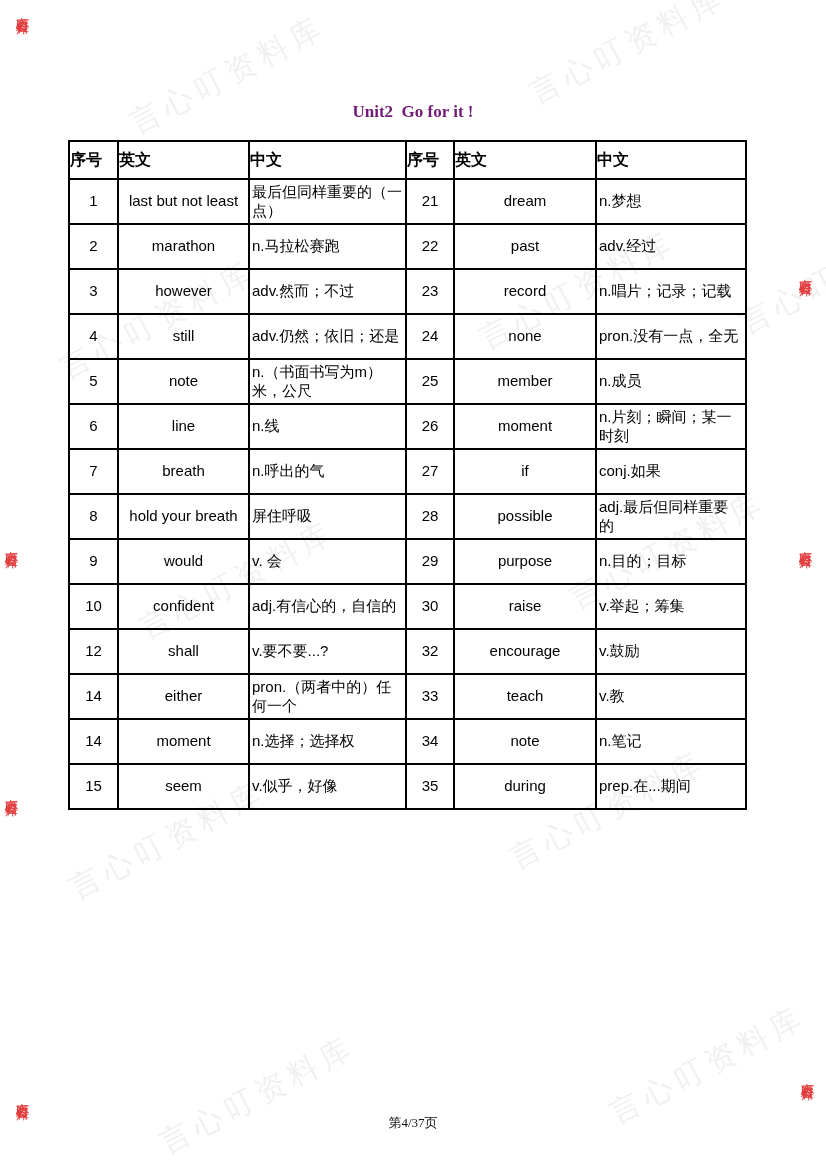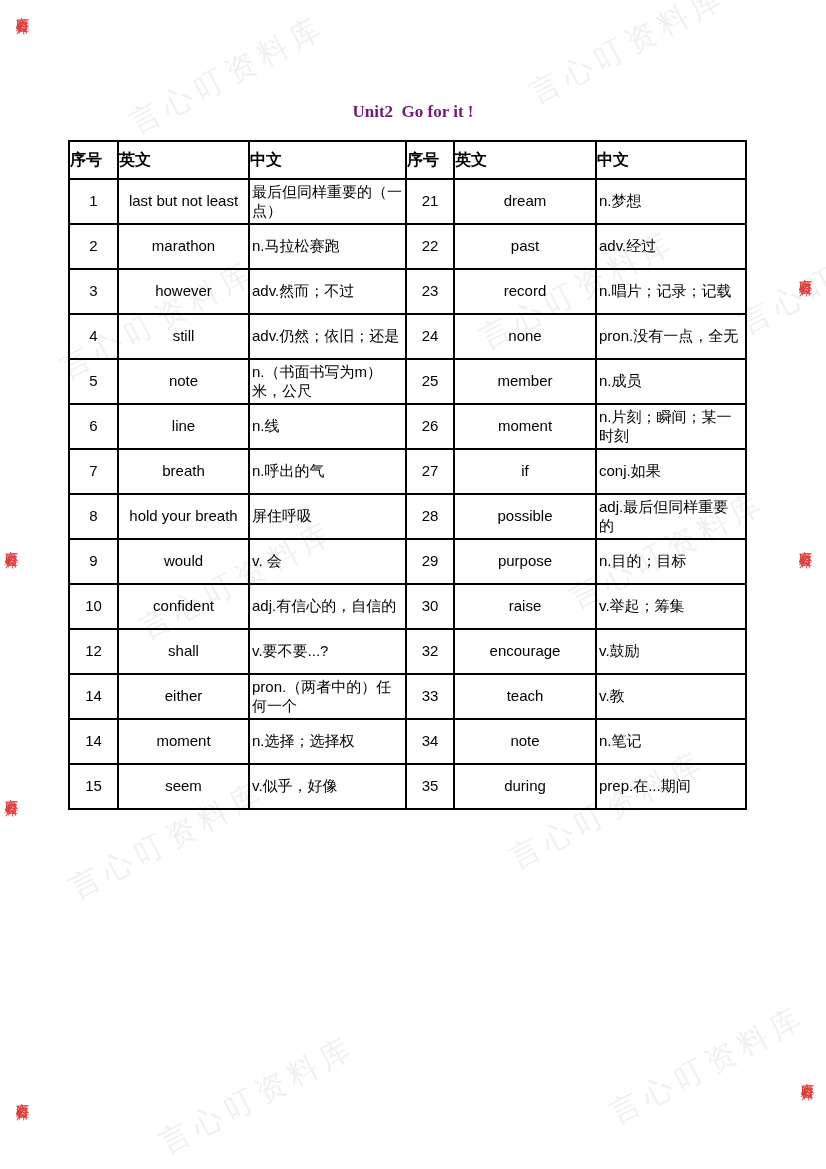--- a/index.html
+++ b/index.html
@@ -233,14 +233,15 @@
           <td class="c-num">15</td>
           <td class="c-en">seem</td>
           <td class="c-zh">v.似乎，好像</td>
           <td class="c-num">35</td>
           <td class="c-en">during</td>
           <td class="c-zh">prep.在...期间</td>
         </tr>
       </tbody>
   </table>
 
+  <div class="footer">第4/37页</div>
 
 </div>
 
 </body></html>

